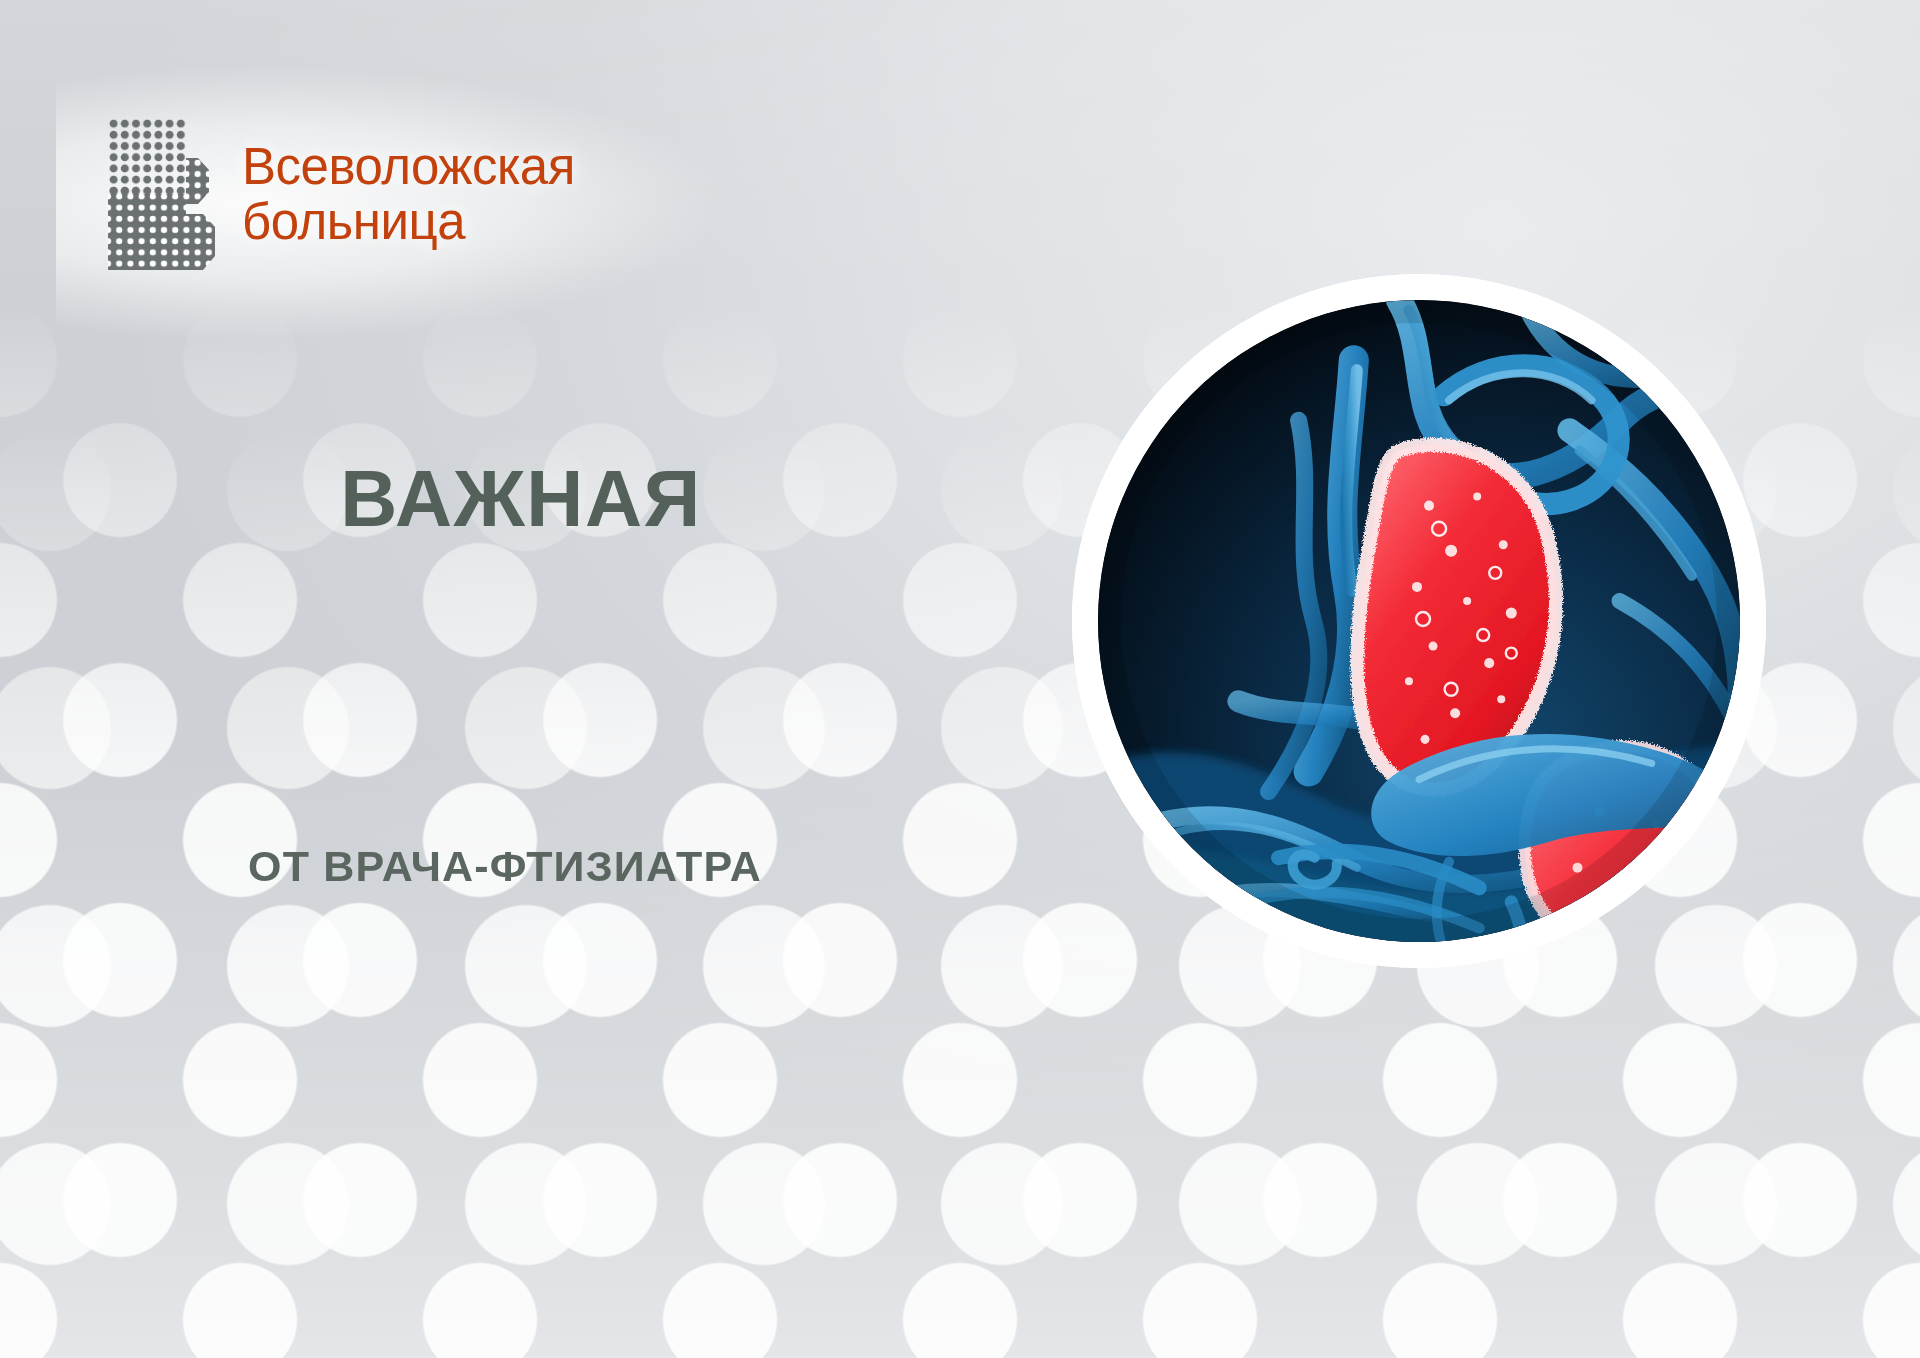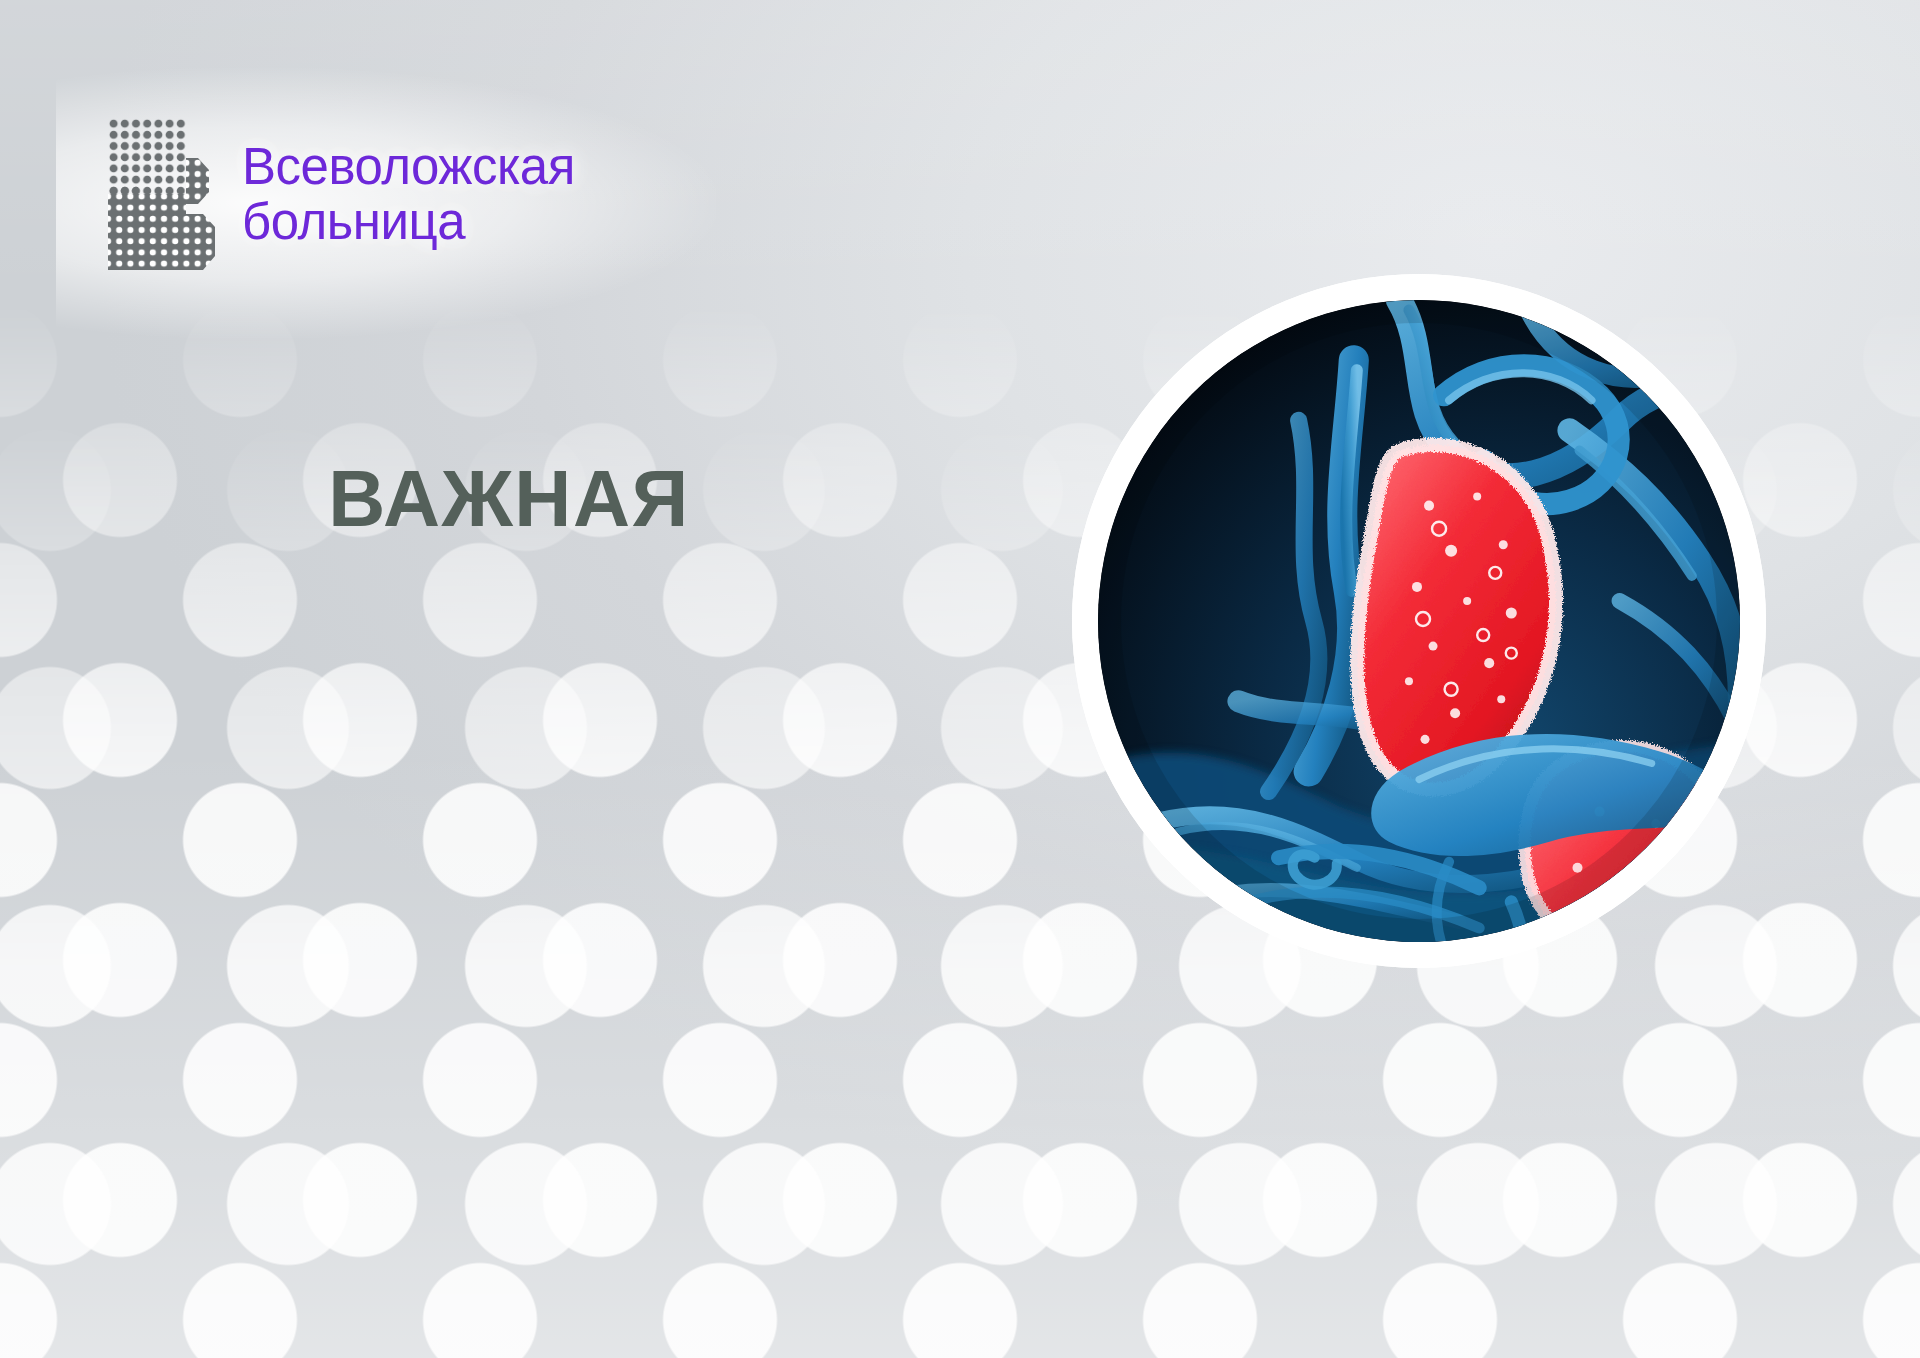--- a/index.html
+++ b/index.html
@@ -78,33 +78,33 @@
     pointer-events: none;
   }
   .logo-mark {
     position: relative;
     width: 108px;
     height: 152px;
     flex: 0 0 auto;
   }
   .logo-wordmark {
     position: relative;
-    color: #6d28d9;
+    color: #c2410c;
     font-size: 51px;
     line-height: 1.08;
     font-weight: 400;
     letter-spacing: -0.5px;
     white-space: pre-line;
     text-shadow: 0 0 16px rgba(255,255,255,0.9), 0 0 30px rgba(255,255,255,0.7);
   }
 
   
   .headline {
     position: absolute;
-    left: 4px;
+    left: 16px;
     top: 452px;
     width: 1010px;
     text-align: center;
     color: #54605a;
   }
   .headline .line {
     font-size: 79px;
     font-weight: 700;
     line-height: 1.19;
     letter-spacing: 1.5px;
@@ -188,20 +188,21 @@
     </div>
 
     <div class="logo-wordmark">Всеволожская
 больница</div>
   </div>
 
   <div class="headline">
     <div class="line">ВАЖНАЯ</div>
   </div>
 
+  <div class="subheadline">ОТ ВРАЧА-ФТИЗИАТРА</div>
 
   <div class="photo-wrap">
     <div class="photo-ring"></div>
     <div class="photo-inner">
       <svg class="photo-svg" viewBox="0 0 640 640" preserveAspectRatio="xMidYMid slice" xmlns="http://www.w3.org/2000/svg" aria-hidden="true">
         <defs>
           <radialGradient id="bgGlow" cx="62%" cy="70%" r="80%">
             <stop offset="0%" stop-color="#12486f"></stop>
             <stop offset="45%" stop-color="#0a2a45"></stop>
             <stop offset="100%" stop-color="#02050a"></stop>

